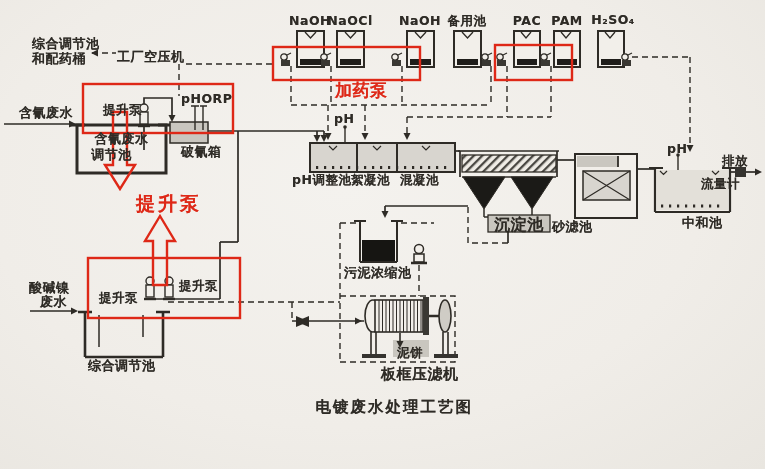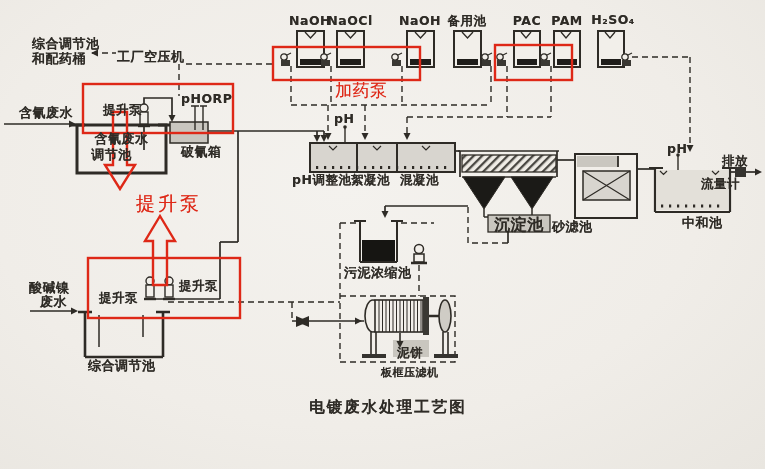--- a/index.html
+++ b/index.html
@@ -9,22 +9,22 @@
     font-family:"DejaVu Sans","Liberation Sans",sans-serif;
   }
   #linework{position:absolute;left:0;top:0;}
   .lbl{
     position:absolute;color:#2e2b26;font-weight:600;line-height:1.06;
     white-space:nowrap;letter-spacing:.5px;font-size:13px;
     text-shadow:0 0 .5px rgba(40,36,30,.55);
   }
   .sm{font-size:12.5px;}
   .ctr{text-align:center;}
-  .red{color:#de2817;font-weight:400;text-shadow:0 0 .4px rgba(222,40,23,.6);}
-  .title{font-size:15.5px;font-weight:700;letter-spacing:2px;}
+  .red{color:#de2817;font-weight:700;text-shadow:0 0 .4px rgba(222,40,23,.6);}
+  .title{font-size:15.5px;font-weight:700;letter-spacing:2px;text-align:right;}
 </style>
 </head>
 <body>
 
 <div id="stage">
 
   <svg id="linework" width="765" height="469" viewBox="0 0 765 469">
     <defs>
       <pattern id="hatch" patternUnits="userSpaceOnUse" width="6" height="6" patternTransform="rotate(45)">
         <rect width="6" height="6" fill="#efece6"></rect>
@@ -284,21 +284,21 @@
 
   <div class="lbl ctr" style="left:488px;top:217px;width:62px;font-size:16px">沉淀池</div>
   <div class="lbl" style="left:552px;top:220px">砂滤池</div>
   <div class="lbl" style="left:682px;top:216px">中和池</div>
   <div class="lbl sm" style="left:667px;top:142px">pH</div>
   <div class="lbl sm" style="left:722px;top:154px">排放</div>
   <div class="lbl sm" style="left:701px;top:177px">流量计</div>
 
   <div class="lbl" style="left:344px;top:266px">污泥浓缩池</div>
   <div class="lbl sm" style="left:397px;top:346px">泥饼</div>
-  <div class="lbl" style="left:381px;top:367px;font-size:11px">板框压滤机</div>
+  <div class="lbl" style="left:381px;top:367px;font-size:15px">板框压滤机</div>
 
   <div class="lbl" style="left:29px;top:281px">酸碱镍</div>
   <div class="lbl" style="left:40px;top:295px">废水</div>
   <div class="lbl sm" style="left:99px;top:291px">提升泵</div>
   <div class="lbl sm" style="left:179px;top:279px">提升泵</div>
   <div class="lbl" style="left:88px;top:359px">综合调节池</div>
 
   <div class="lbl title ctr" style="left:303px;top:399px;width:170px">电镀废水处理工艺图</div>
 
 </div>

